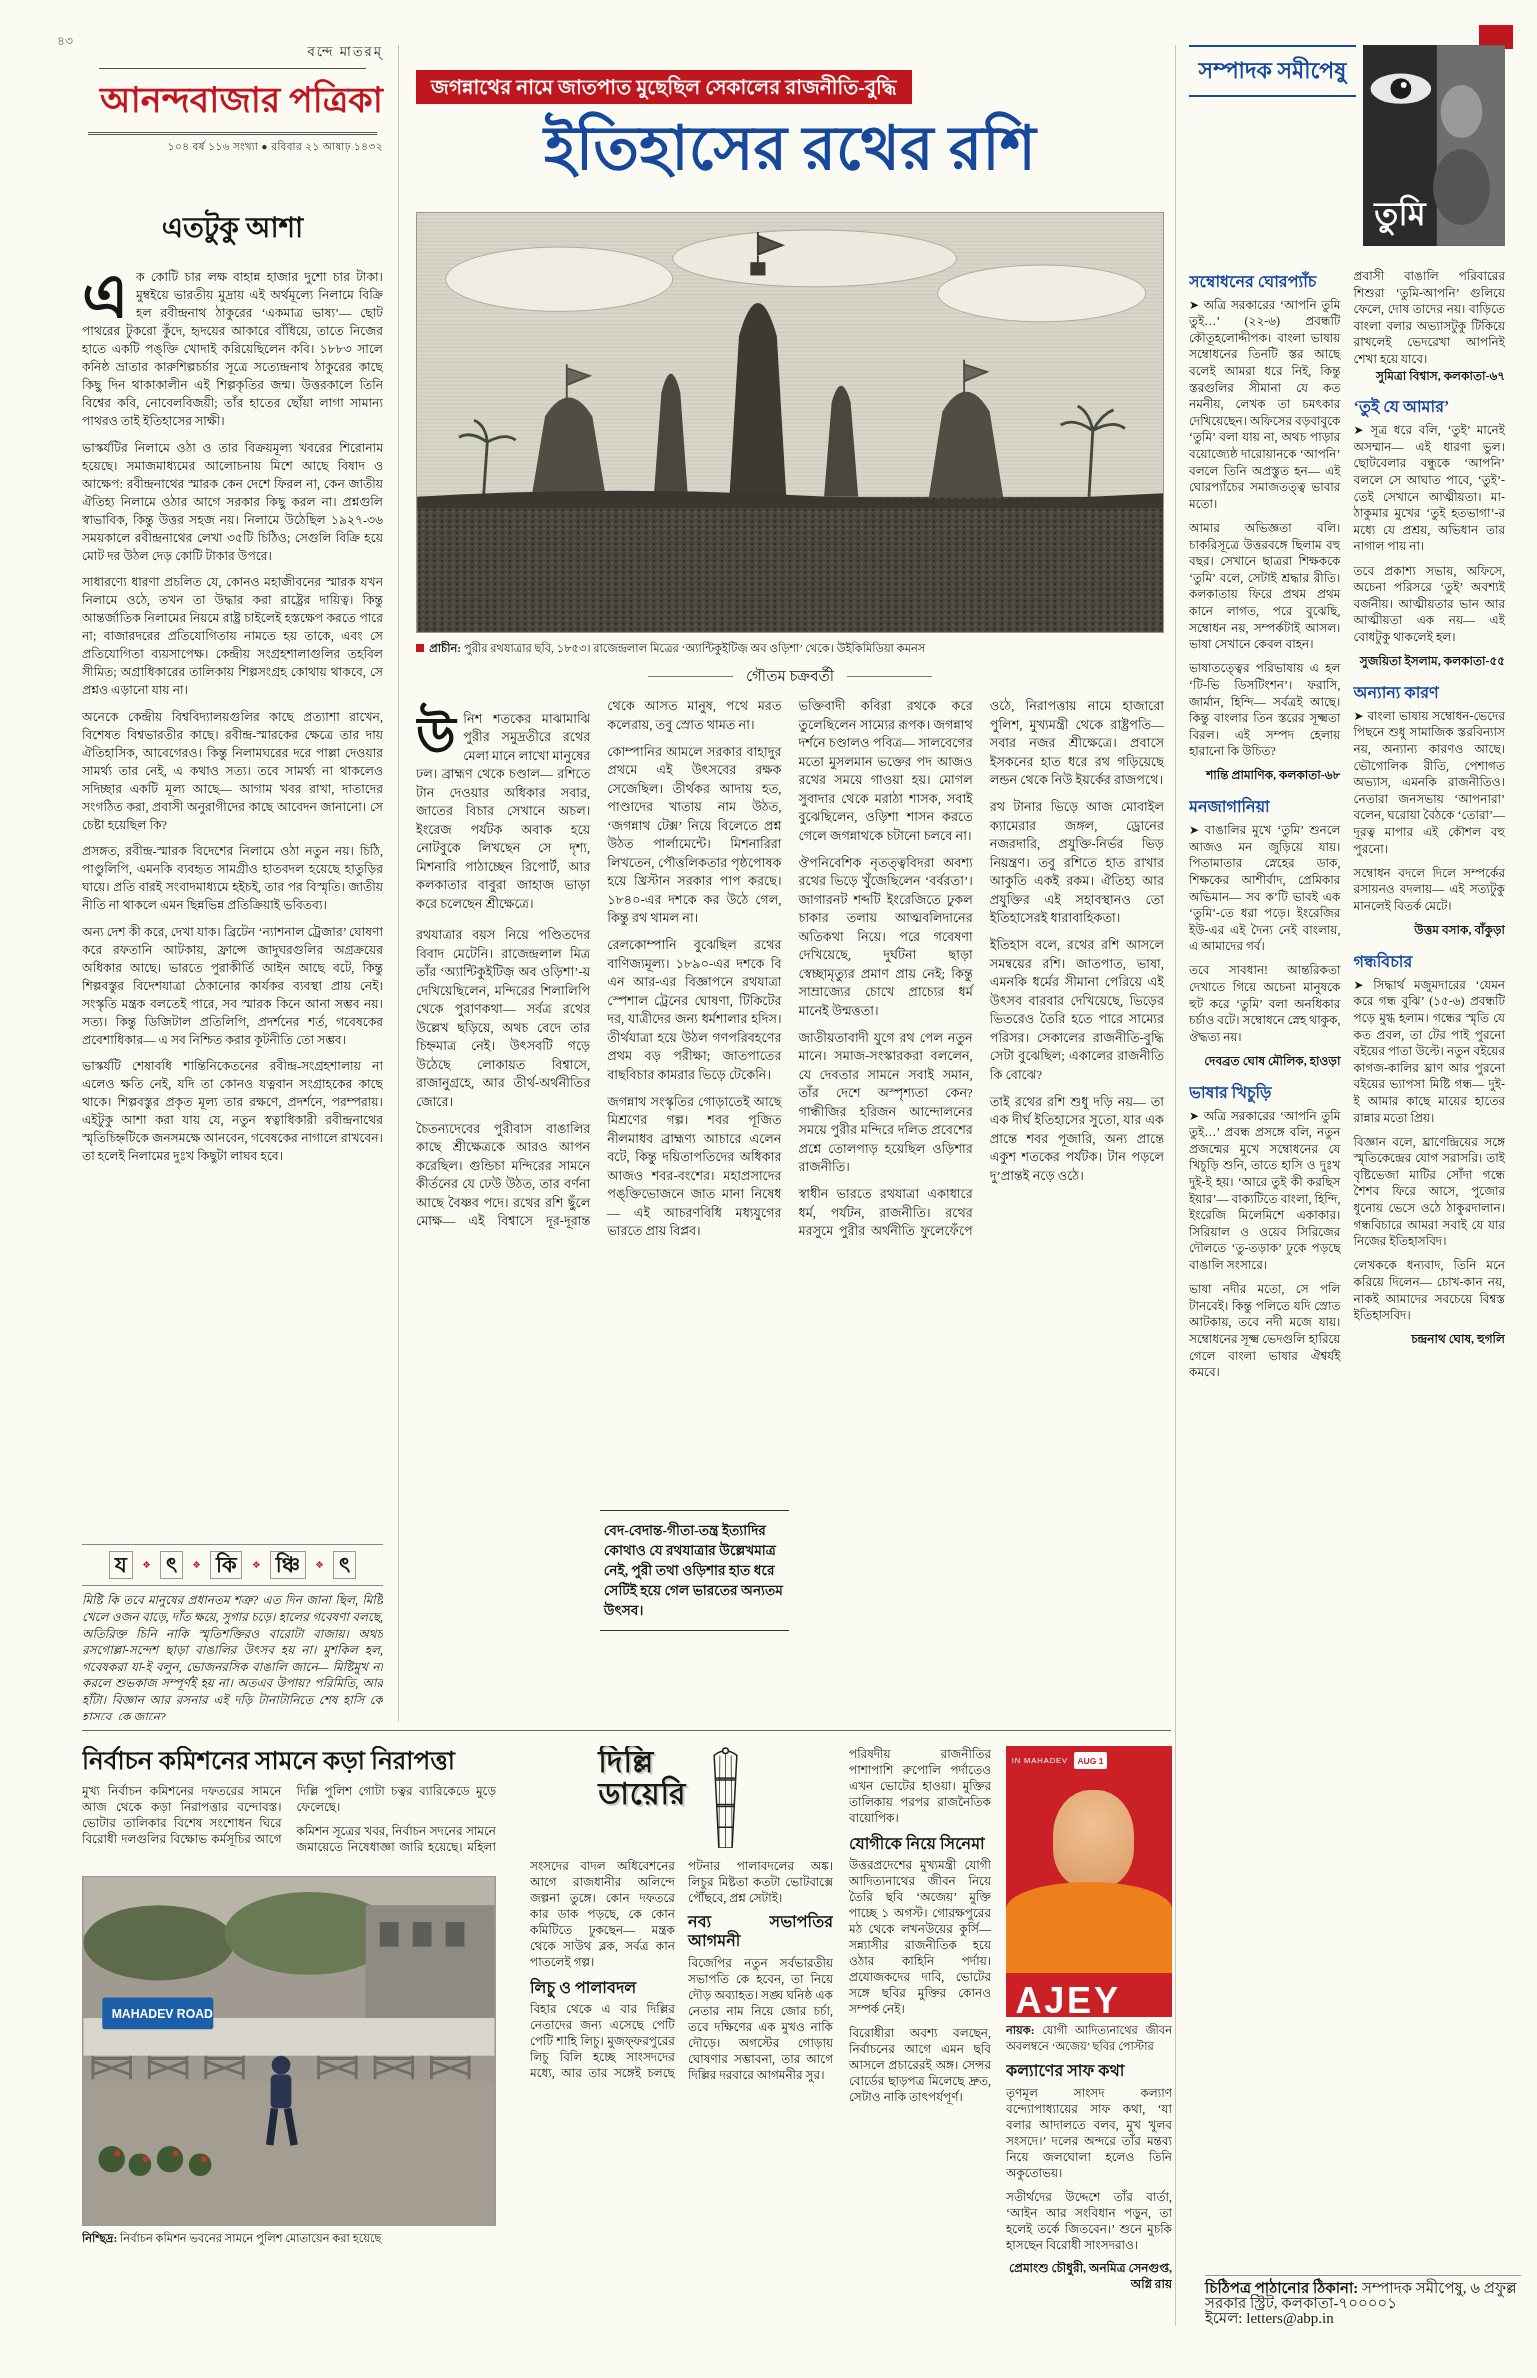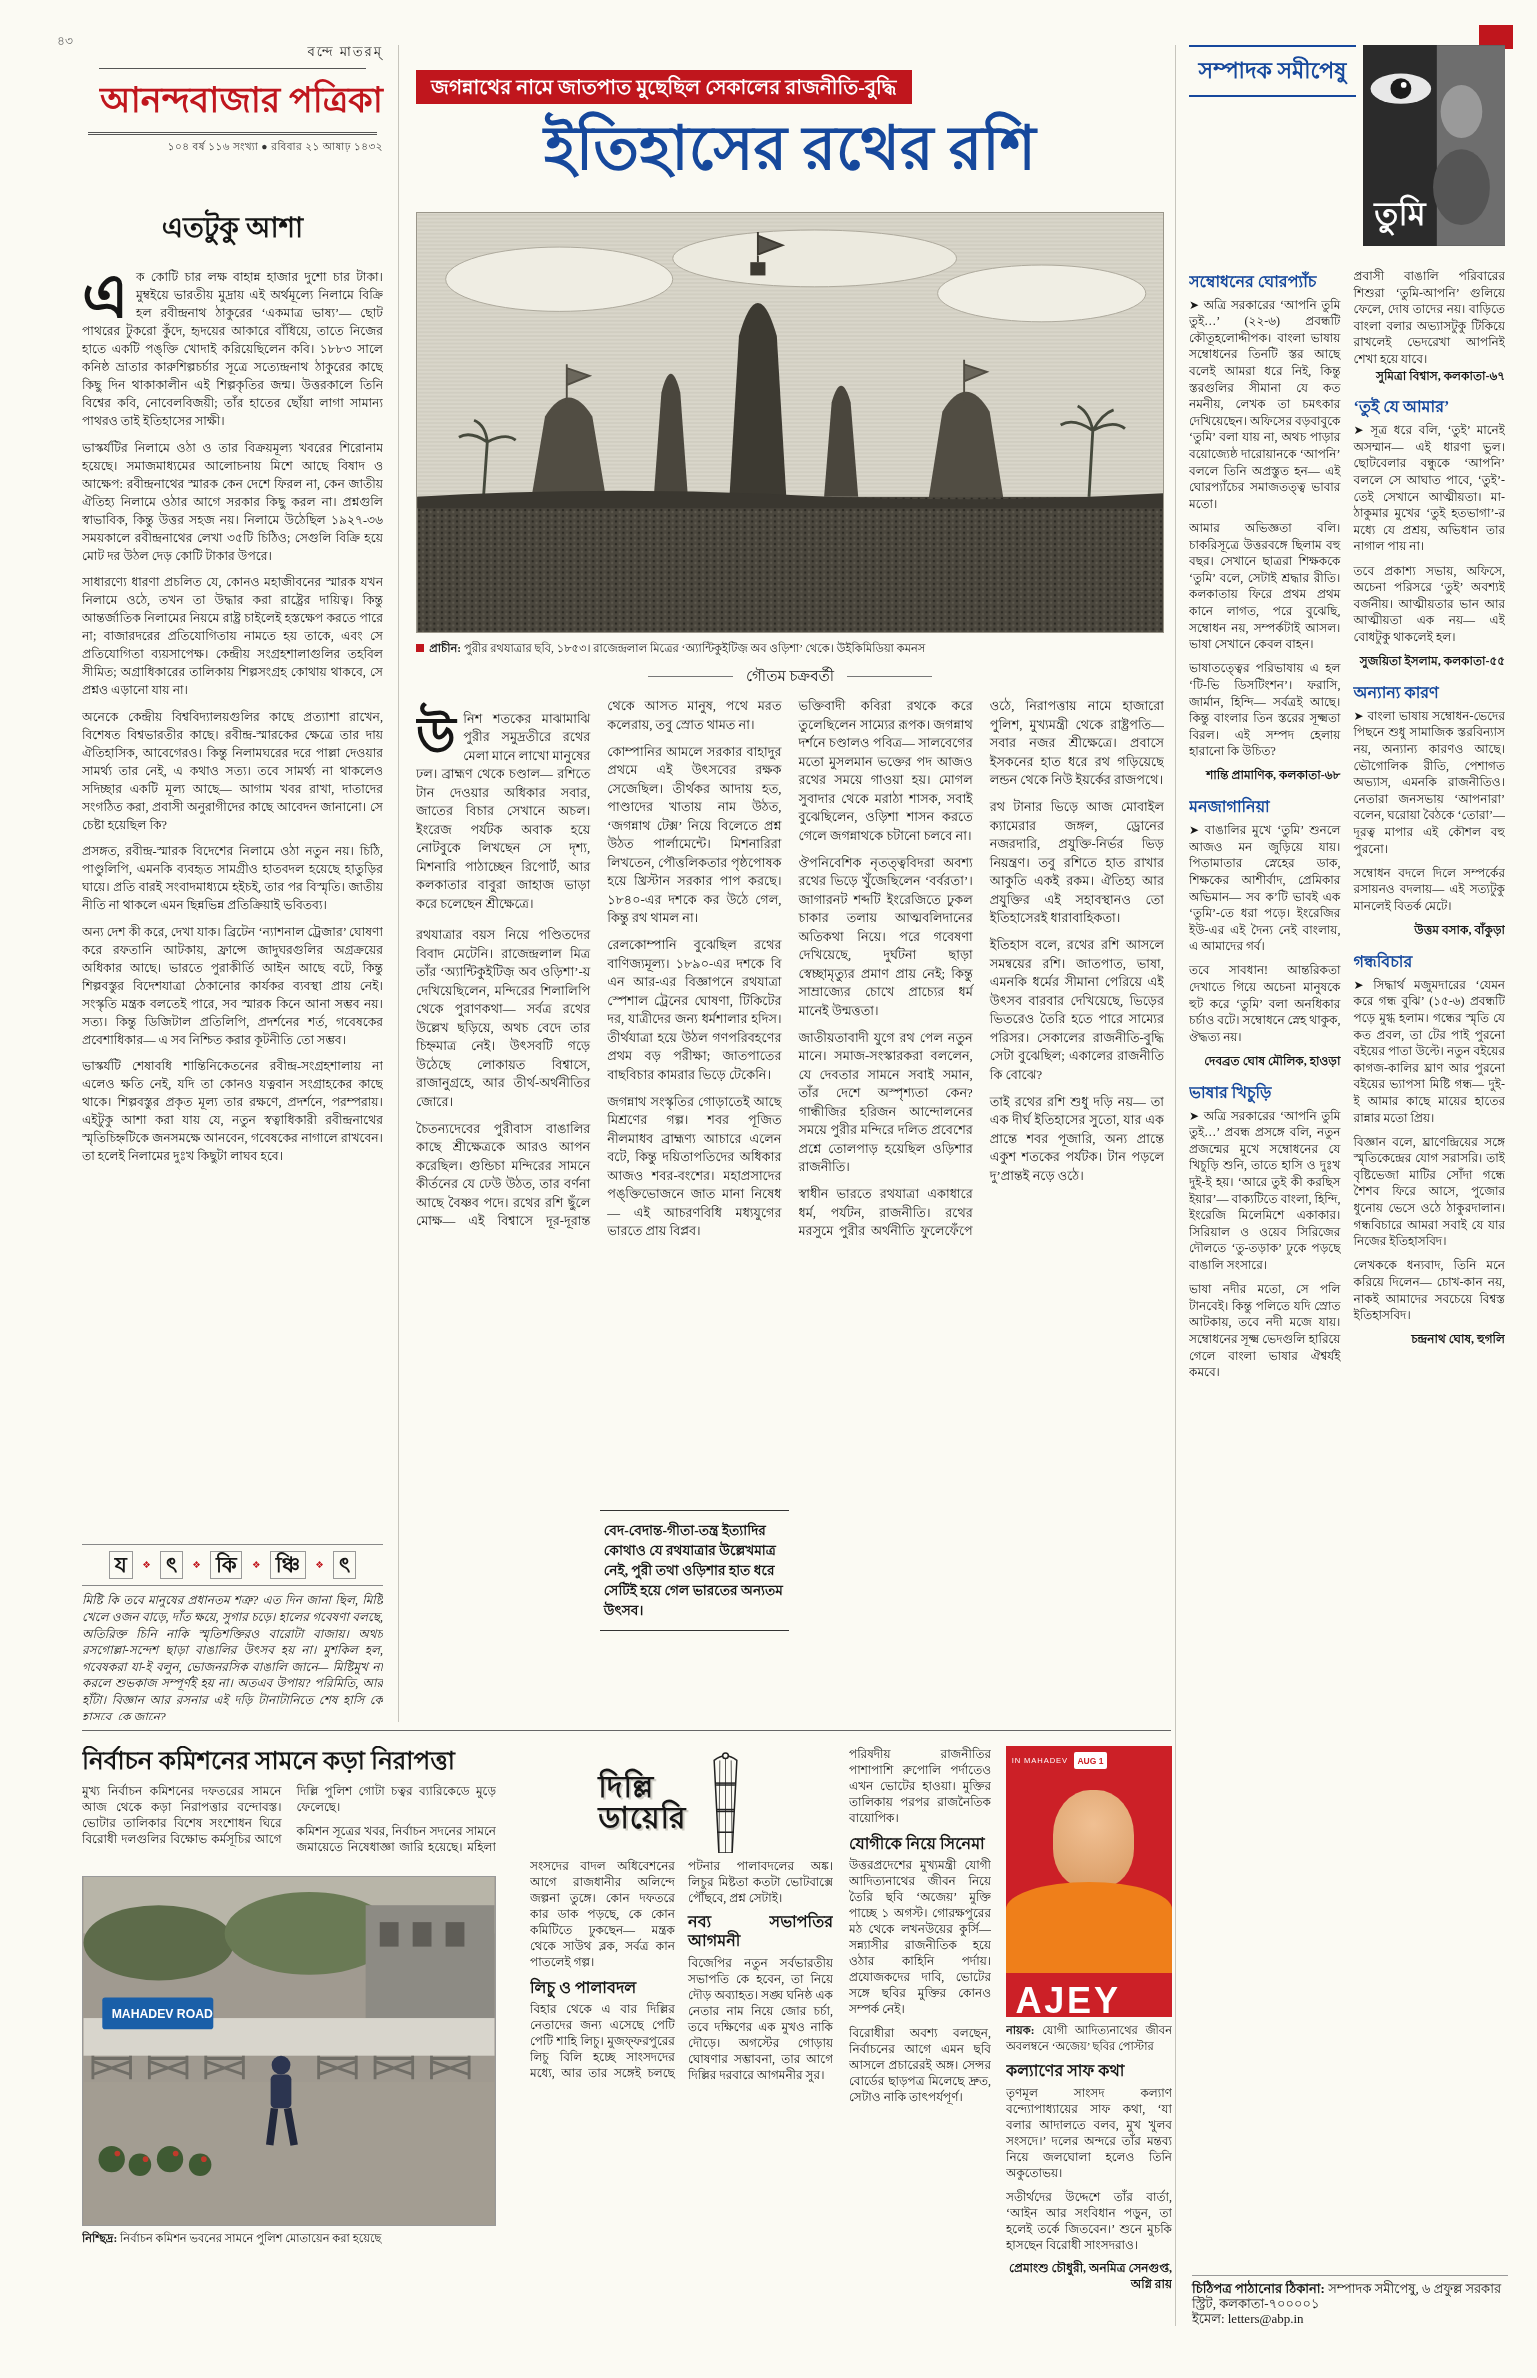--- a/index.html
+++ b/index.html
@@ -64,33 +64,33 @@
   
   .letters{position:absolute;left:1189px;top:45px;width:316px;height:2290px;}
   .letters-header{width:167px;border-top:2.8px double #16489c;border-bottom:2.8px double #16489c;
                   padding:5.7px 0;color:#16489c;font-size:22px;font-weight:bold;text-align:center;}
   .tumi{position:absolute;right:0;top:0;width:142px;height:201px;margin:0;overflow:hidden;background:#2b2b2b;}
   .letters-content{position:absolute;left:0;top:223px;width:316px;height:1946px;overflow:hidden;
                    column-count:2;column-gap:13.2px;font-size:12px;line-height:16.6px;text-align:justify;}
   .letters-content h3{color:#16489c;font-size:16px;margin:3.8px 0 5.7px;line-height:1.2;}
   .letters-content .para{margin:0 0 7.6px;}
   .sig{font-weight:bold;text-align:right;margin:0 0 13.2px;}
-  .letters-footer{position:absolute;left:3px;bottom:9.5px;width:316px;font-size:13px;
+  .letters-footer{position:absolute;left:16px;bottom:9.5px;width:316px;font-size:15px;
                   border-top:0.9px solid #999;padding-top:5px;line-height:15px;}
 
   
   .sub-col h4,.diary-flow h4{font-size:16px;font-weight:bold;margin:5.7px 0 4.7px;line-height:1.2;}
   .security{position:absolute;left:82px;top:1746px;width:414px;height:591px;overflow:hidden;}
   .security h2{font-size:24.6px;line-height:1.2;margin:0 0 7.6px;font-weight:bold;}
   .sec-cols{column-count:2;column-gap:15px;font-size:12px;line-height:16px;text-align:justify;height:85px;overflow:hidden;}
   .photo{display:block;width:414px;height:350px;border:0.9px solid #999;margin-top:7.6px;background:#a09a90;}
   .photo-caption{font-size:11.4px;margin-top:4.7px;}
 
   .diary{position:absolute;left:518px;top:1746px;width:315px;height:591px;overflow:hidden;}
-  .diary-logo{display:flex;align-items:center;justify-content:center;gap:11.4px;height:112px;}
+  .diary-logo{display:flex;justify-content:center;gap:11.4px;height:112px;}
   .dlg-text div{font-weight:bold;font-size:30px;line-height:1.05;letter-spacing:0.9px;
                 text-shadow:1.9px 1.9px 0 #cfcdc5;}
   .diary-flow{column-count:2;column-gap:13.2px;font-size:12px;line-height:16px;text-align:justify;
               height:473px;overflow:hidden;margin-left:12px;}
   .diary-flow .para,.sub-col .para,.sec-cols .para{margin:0 0 7.6px;}
 
   .cinema{position:absolute;left:849px;top:1746px;width:142px;height:591px;overflow:hidden;
           font-size:12px;line-height:16px;text-align:justify;}
   .poster-col{position:absolute;left:1006px;top:1746px;width:166px;height:591px;overflow:hidden;
               font-size:12px;line-height:16px;text-align:justify;}

